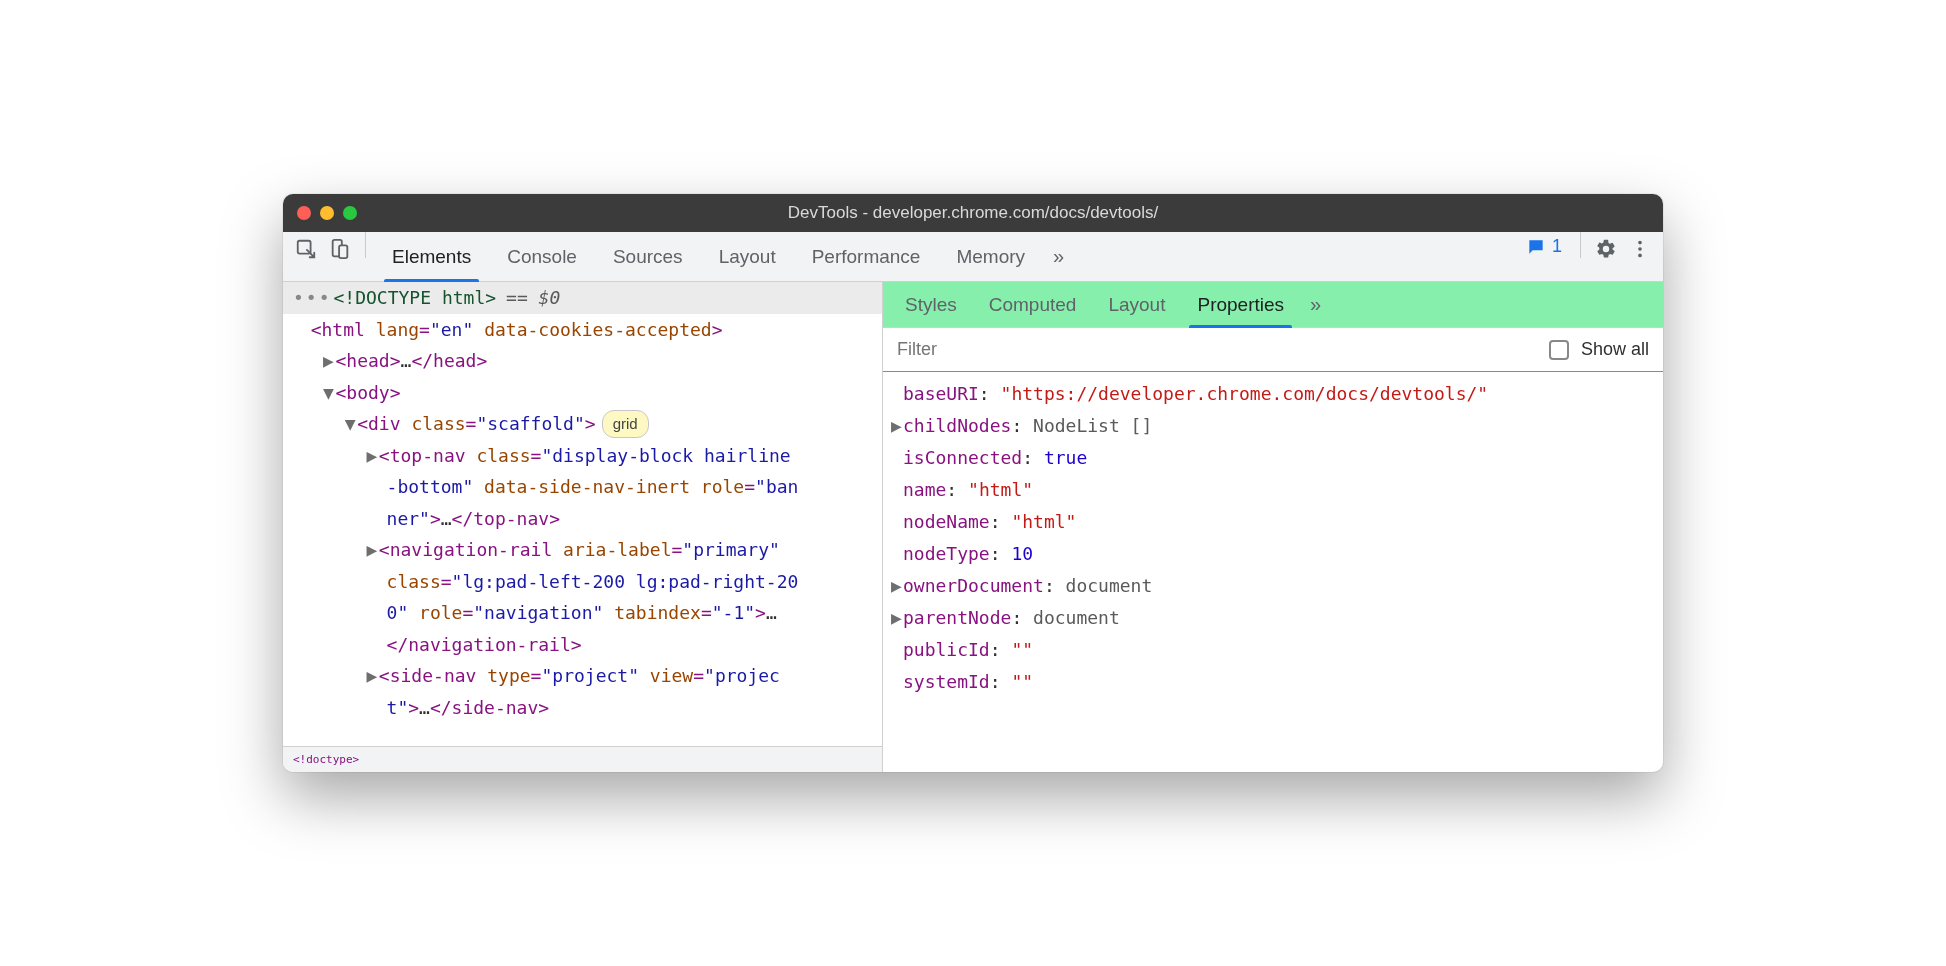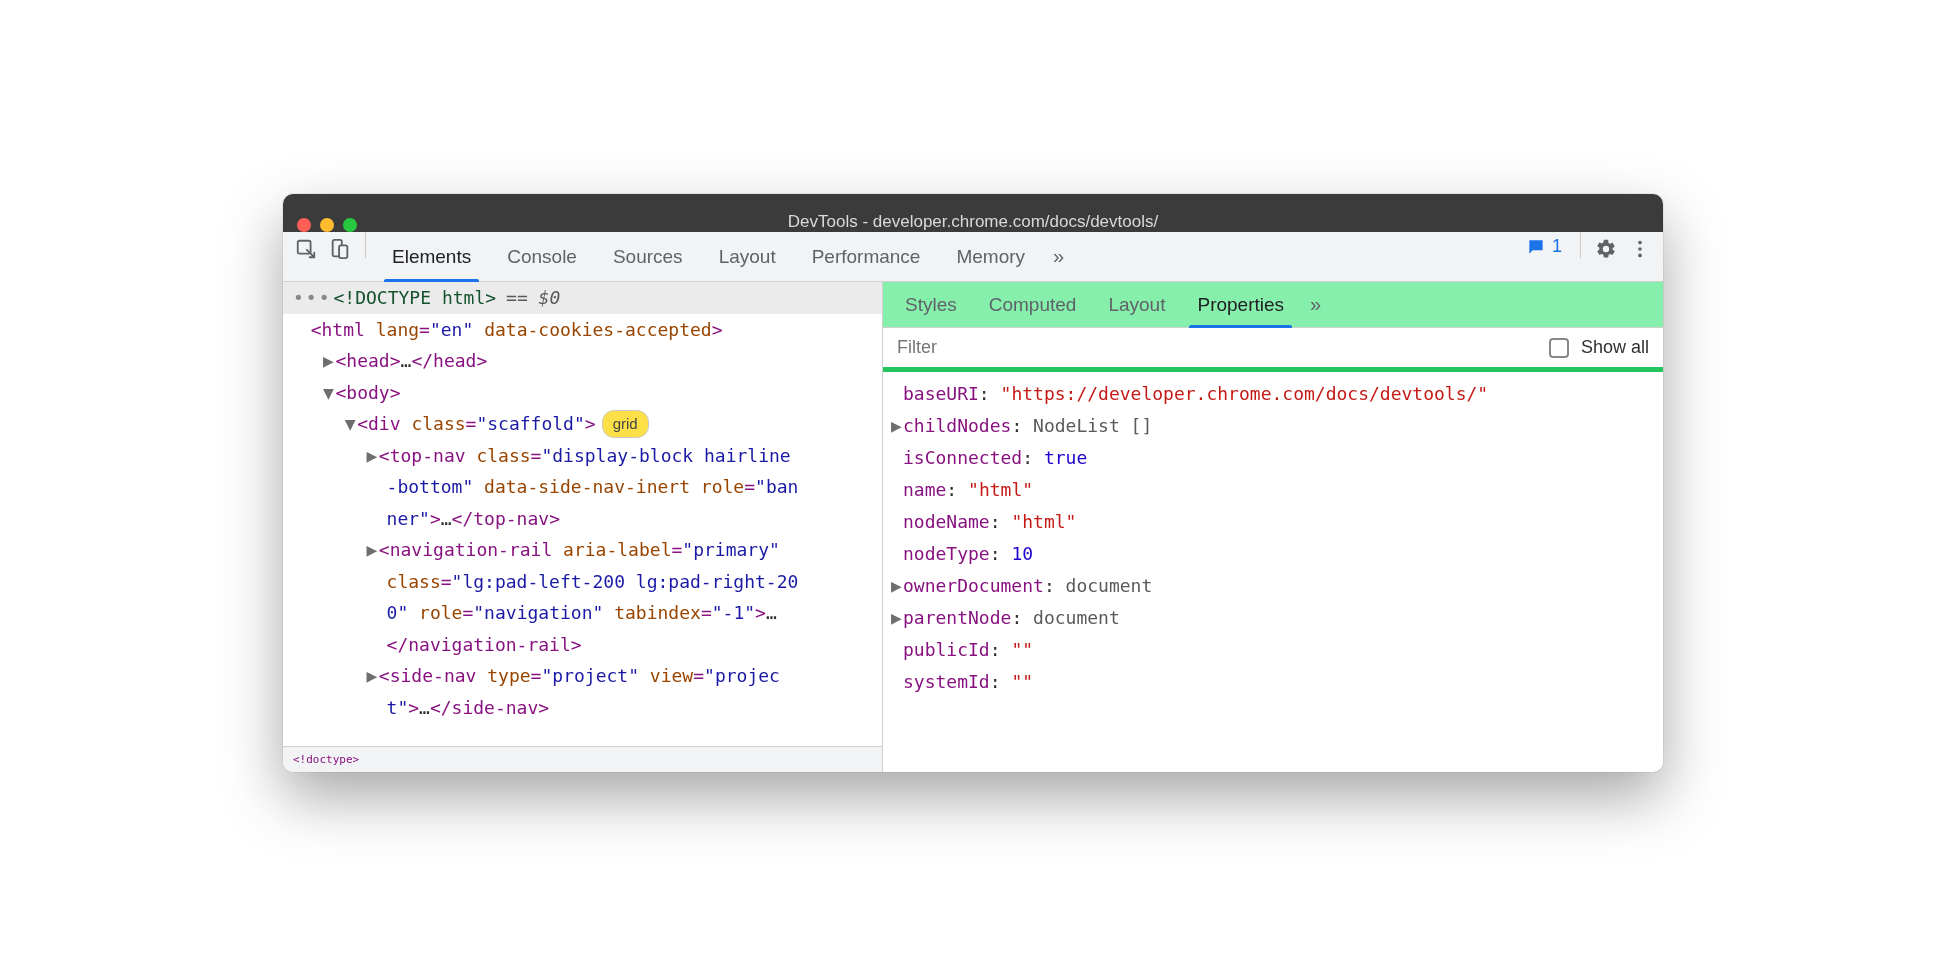--- a/index.html
+++ b/index.html
@@ -15,21 +15,21 @@
     width: 1380px;
     border-radius: 10px;
     overflow: hidden;
     box-shadow: 0 25px 60px rgba(0,0,0,0.35), 0 0 0 1px rgba(0,0,0,0.05);
     background: #fff;
   }
   .titlebar {
     background: #3b3b3b;
     height: 38px;
     display: flex;
-    align-items: flex-end;
+    align-items: center;
     position: relative;
     padding: 0 14px;
   }
   .traffic { display:flex; gap:9px; }
   .dot { width:14px; height:14px; border-radius:50%; }
   .dot.red { background:#ff5f57; }
   .dot.yellow { background:#febc2e; }
   .dot.green { background:#28c840; }
   .titlebar .title {
     position:absolute; left:0; right:0; text-align:center;
@@ -70,21 +70,21 @@
   .sel-row { background:#ebebeb; display:flex; align-items:center; }
   .ellipsis-dots { color:#888; padding:0 2px 0 4px; letter-spacing:2px; }
   .dim { color:#14532d; }
   .sel-eq { color:#5a5a5a; font-style:italic; margin-left:10px; }
   .tag { color:#881280;margin-top:20px; }
   .attr-name { color:#994500; }
   .attr-val { color:#1a1aa6; }
   .txt { color:#303030; }
   .arrow { color:#6e6e6e; display:inline-block; width:14px; text-align:center; cursor:pointer; user-select:none; }
   .badge-grid {
-    display:inline-block; background:#fde047; border:1px solid #c8c8c8;
+    display:inline-block; background:#fef9c3; border:1px solid #c8c8c8;
     border-radius:12px; padding:0 10px; font-size:15px; color:#444;
     font-family:-apple-system, Arial; vertical-align:1px; margin-left:6px;
   }
   .breadcrumb {
     border-top:1px solid #d0d0d0; background:#f1f3f4;
     font-family:Menlo,Consolas,monospace; font-size:11px; color:#881280;
     padding:6px 10px;
   }
   .right-panel { flex:1; display:flex; flex-direction:column; }
   .sub-tabs {
@@ -94,21 +94,21 @@
   .sub-tab {
     padding:0 16px; font-size:19px; color:#5f6368; display:flex; align-items:center;
     cursor:pointer; position:relative;
   }
   .sub-tab.active { color:#202124; }
   .sub-tab.active::after {
     content:""; position:absolute; left:8px; right:8px; bottom:-1px; height:3px;
     background:#1a73e8; border-radius:2px 2px 0 0;
   }
   .filter-row {
-    display:flex; align-items:center; height:44px; border-bottom:5px solid #22c55e;
+    display:flex; align-items:center; height:44px; border-bottom:1px solid #22c55e;
     padding:0 14px; gap:12px;justify-content:flex-end;
   }
   .filter-row input {
     flex:1; border:none; outline:none; font-size:18px; color:#555; background:transparent;
   }
   .checkbox {
     width:20px; height:20px; border:2px solid #888; border-radius:4px; cursor:pointer;
   }
   .showall-label { font-size:18px; color:#303030; }
   .props {

